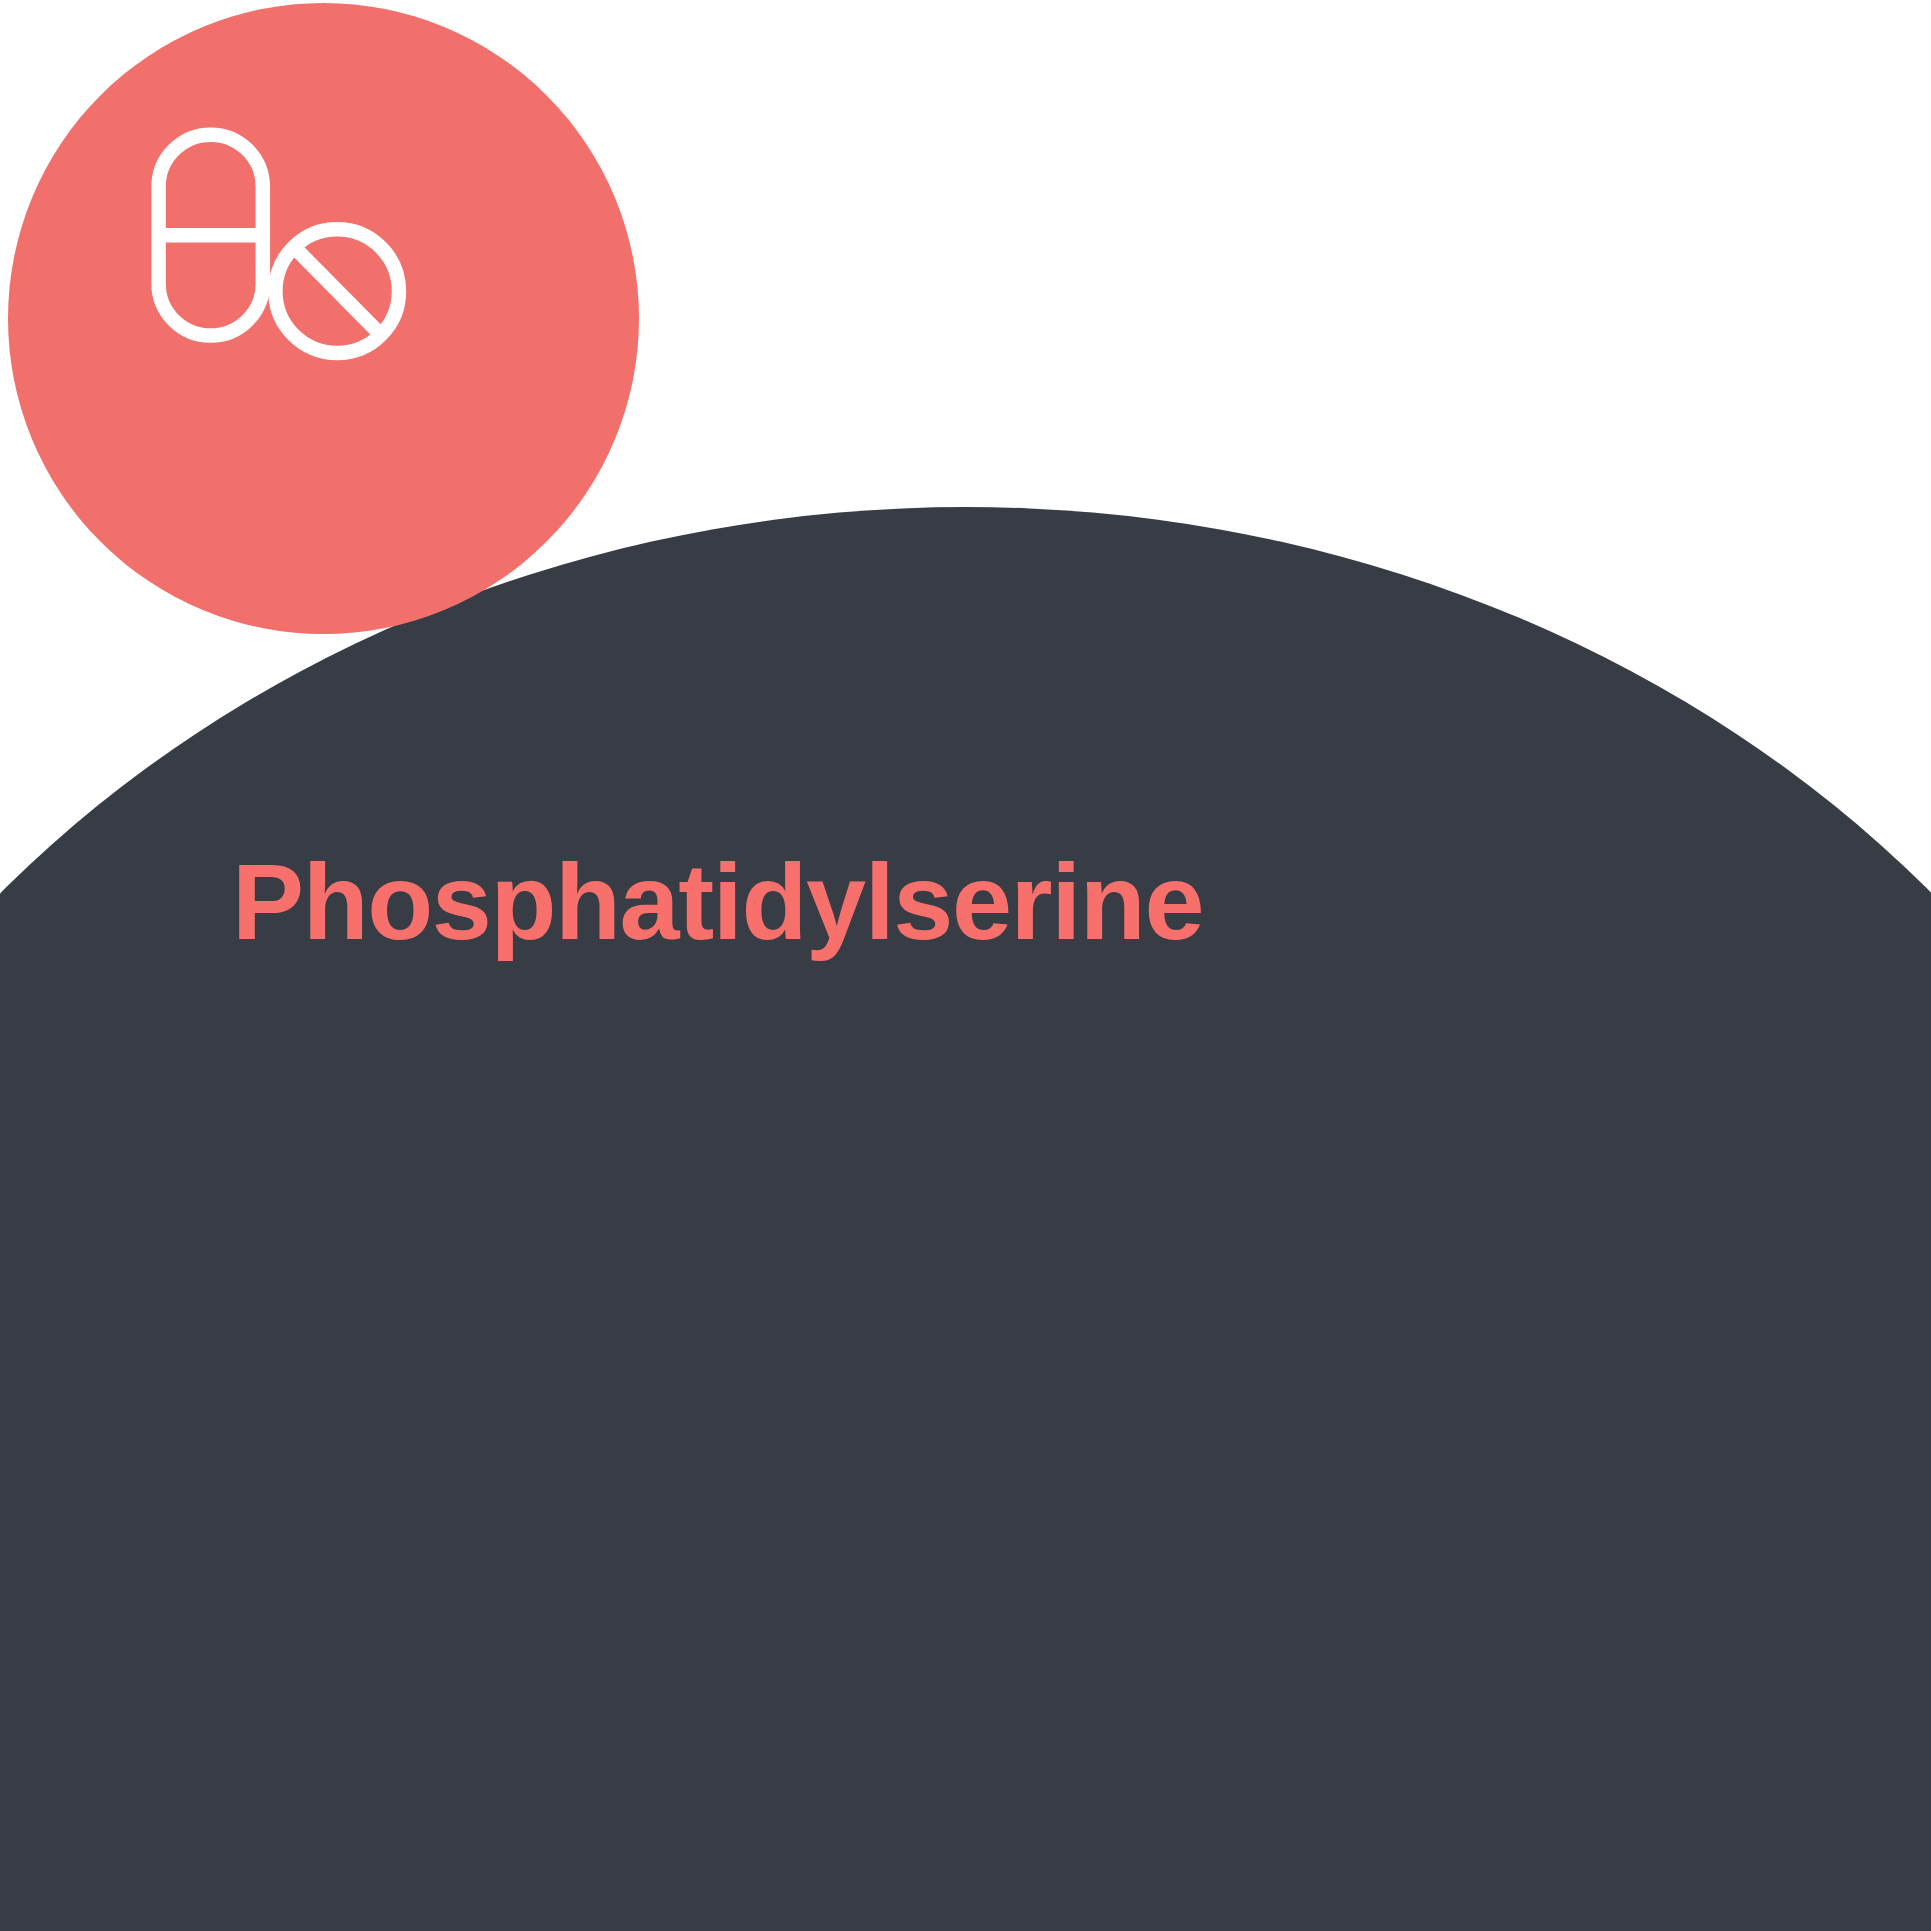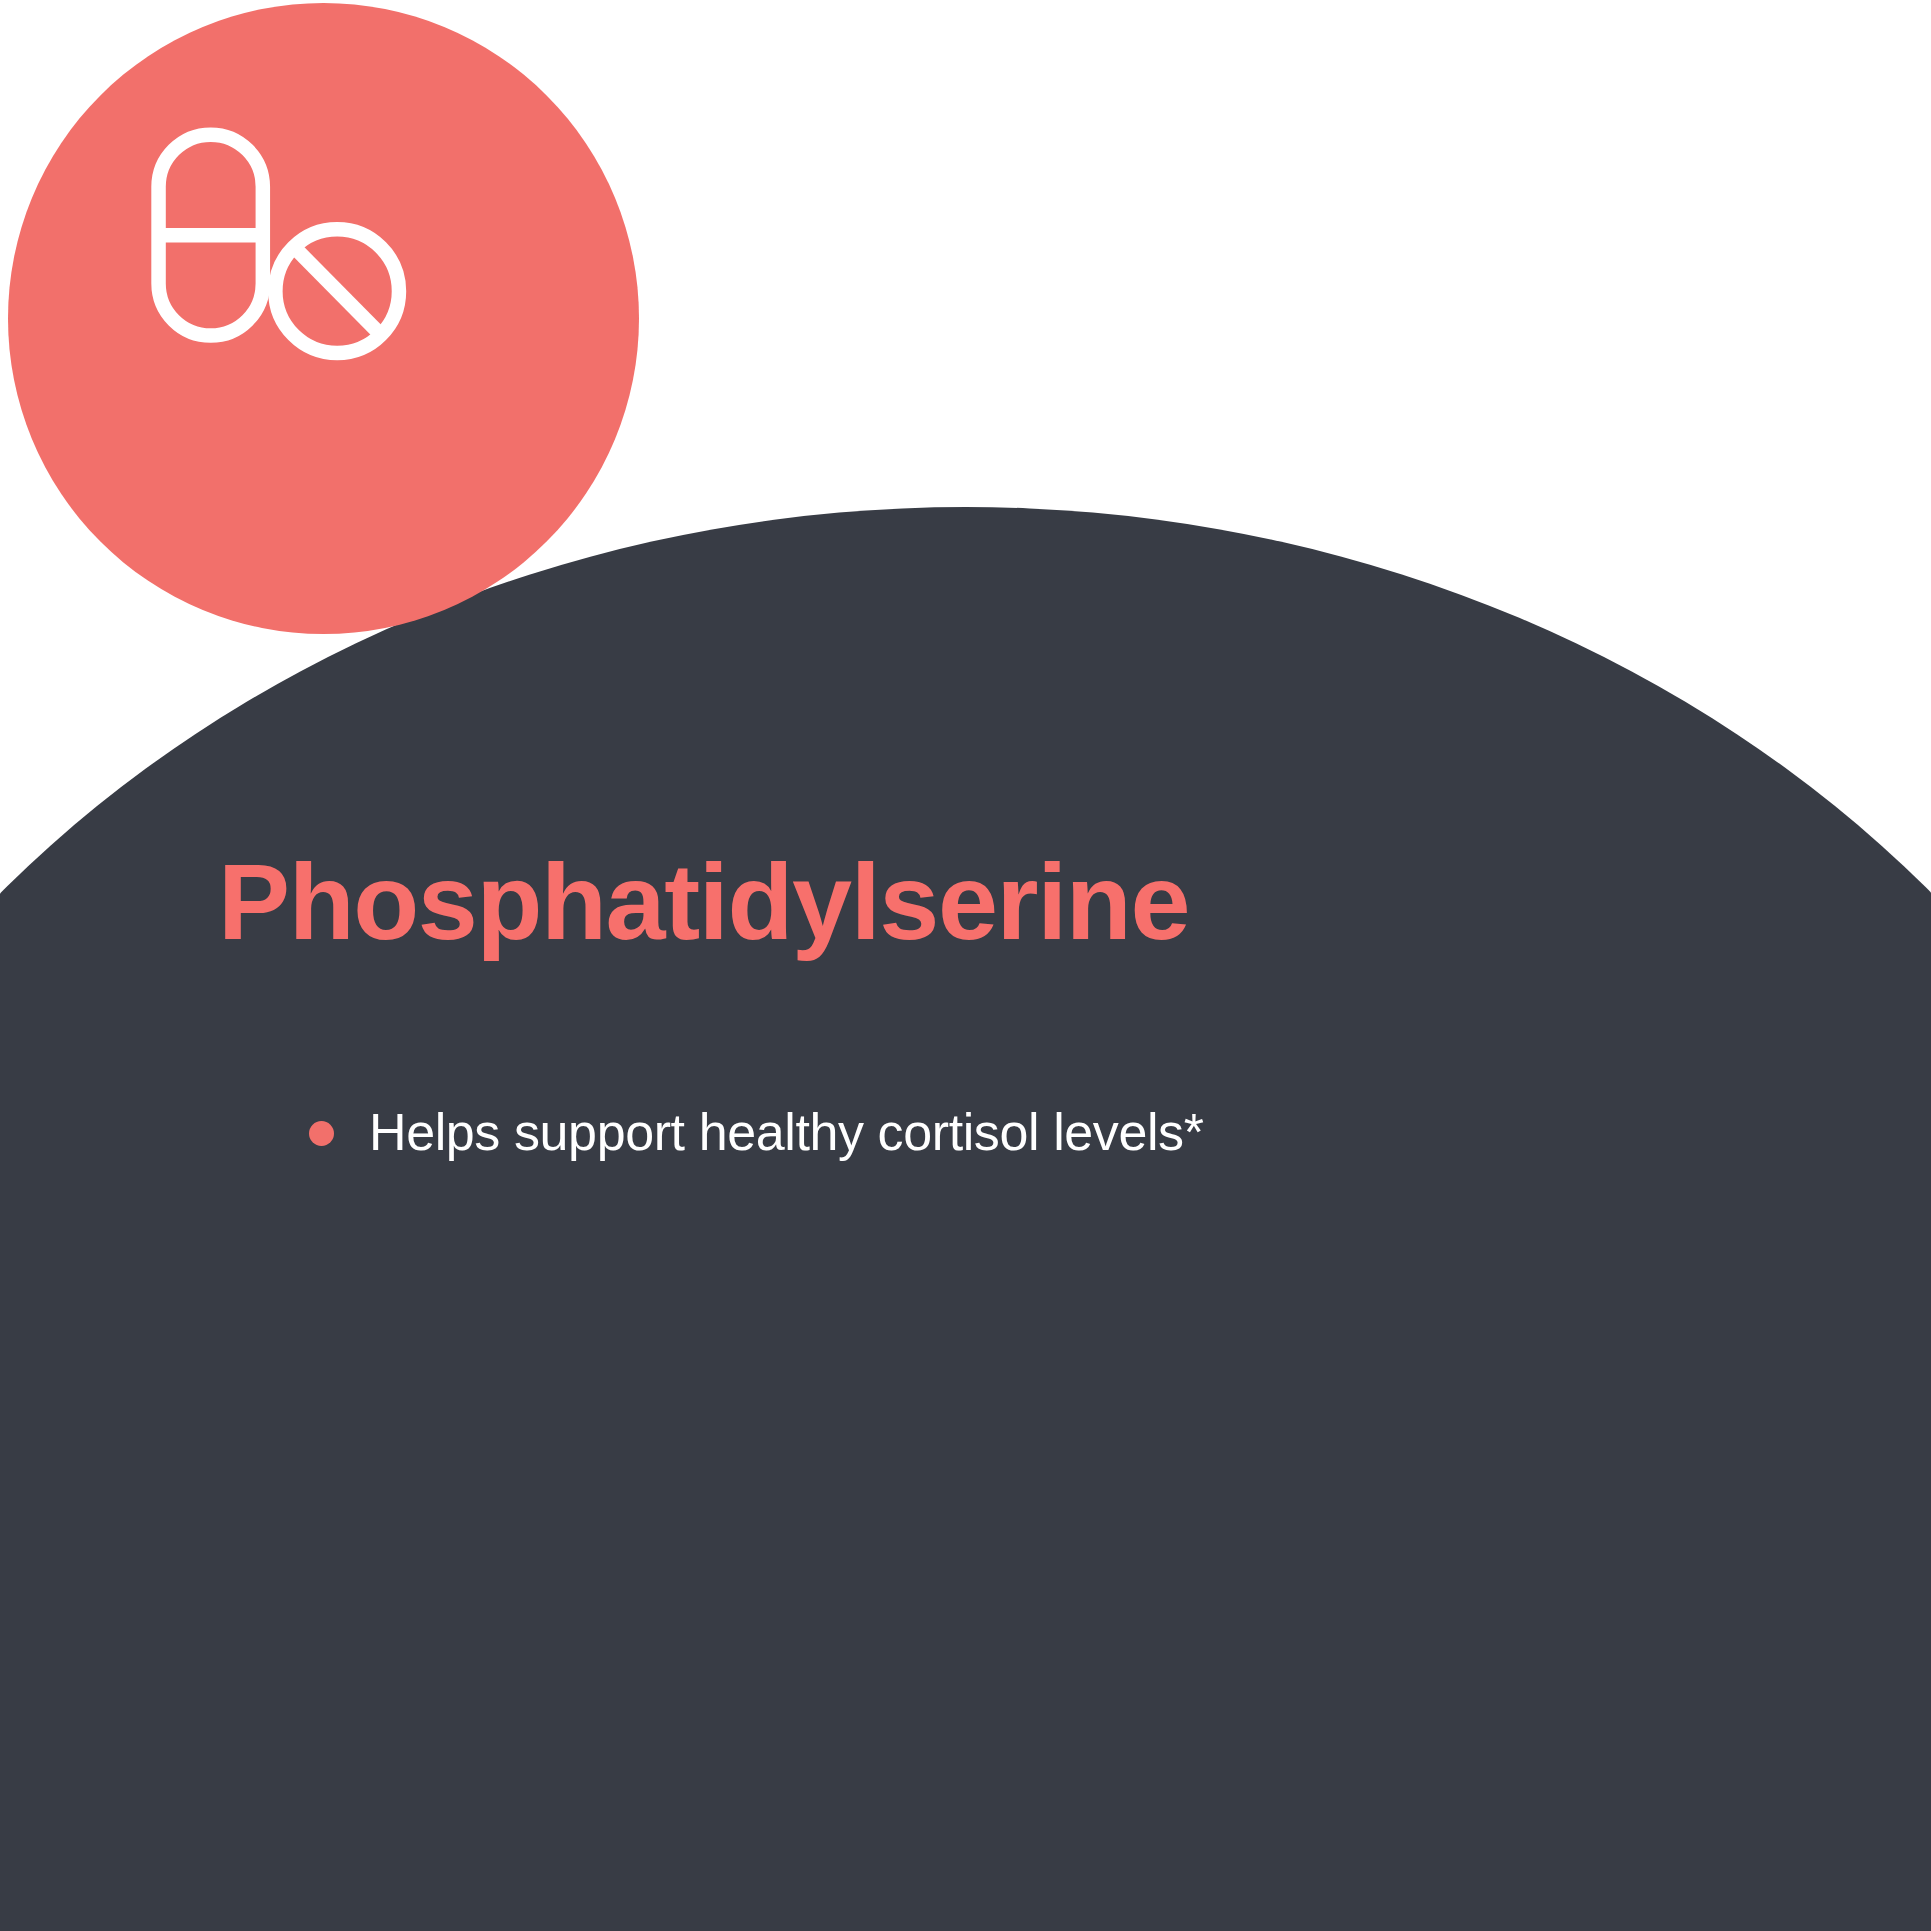--- a/index.html
+++ b/index.html
@@ -53,21 +53,21 @@
     position: absolute;
     left: 0;
     top: 0;
     width: 1931px;
     height: 1931px;
     z-index: 3;
   }
 
   .title {
     position: absolute;
-    left: 218px;
+    left: 232px;
     top: 846px;
     margin: 0;
     font-size: 108px;
     line-height: 1.04;
     font-weight: bold;
     letter-spacing: -1.4px;
     color: #f7706c;
     white-space: nowrap;
     text-align: right;
   }
@@ -118,21 +118,17 @@
 
       <circle cx="198" cy="170" r="64" stroke="#ffffff" stroke-width="15" fill="none"></circle>
       <line x1="154" y1="125" x2="242" y2="214" stroke="#ffffff" stroke-width="15"></line>
     </svg>
   </div>
 
   <div class="content">
     <h1 class="title">Phosphatidylserine</h1>
 
     <ul class="bullets">
-      <li class="bullet">
-        <span class="dot"></span>
-        <span class="btext">Helps support healthy cortisol levels*</span>
-      </li>
     </ul>
   </div>
 
 </div>
 
 
 </body></html>

